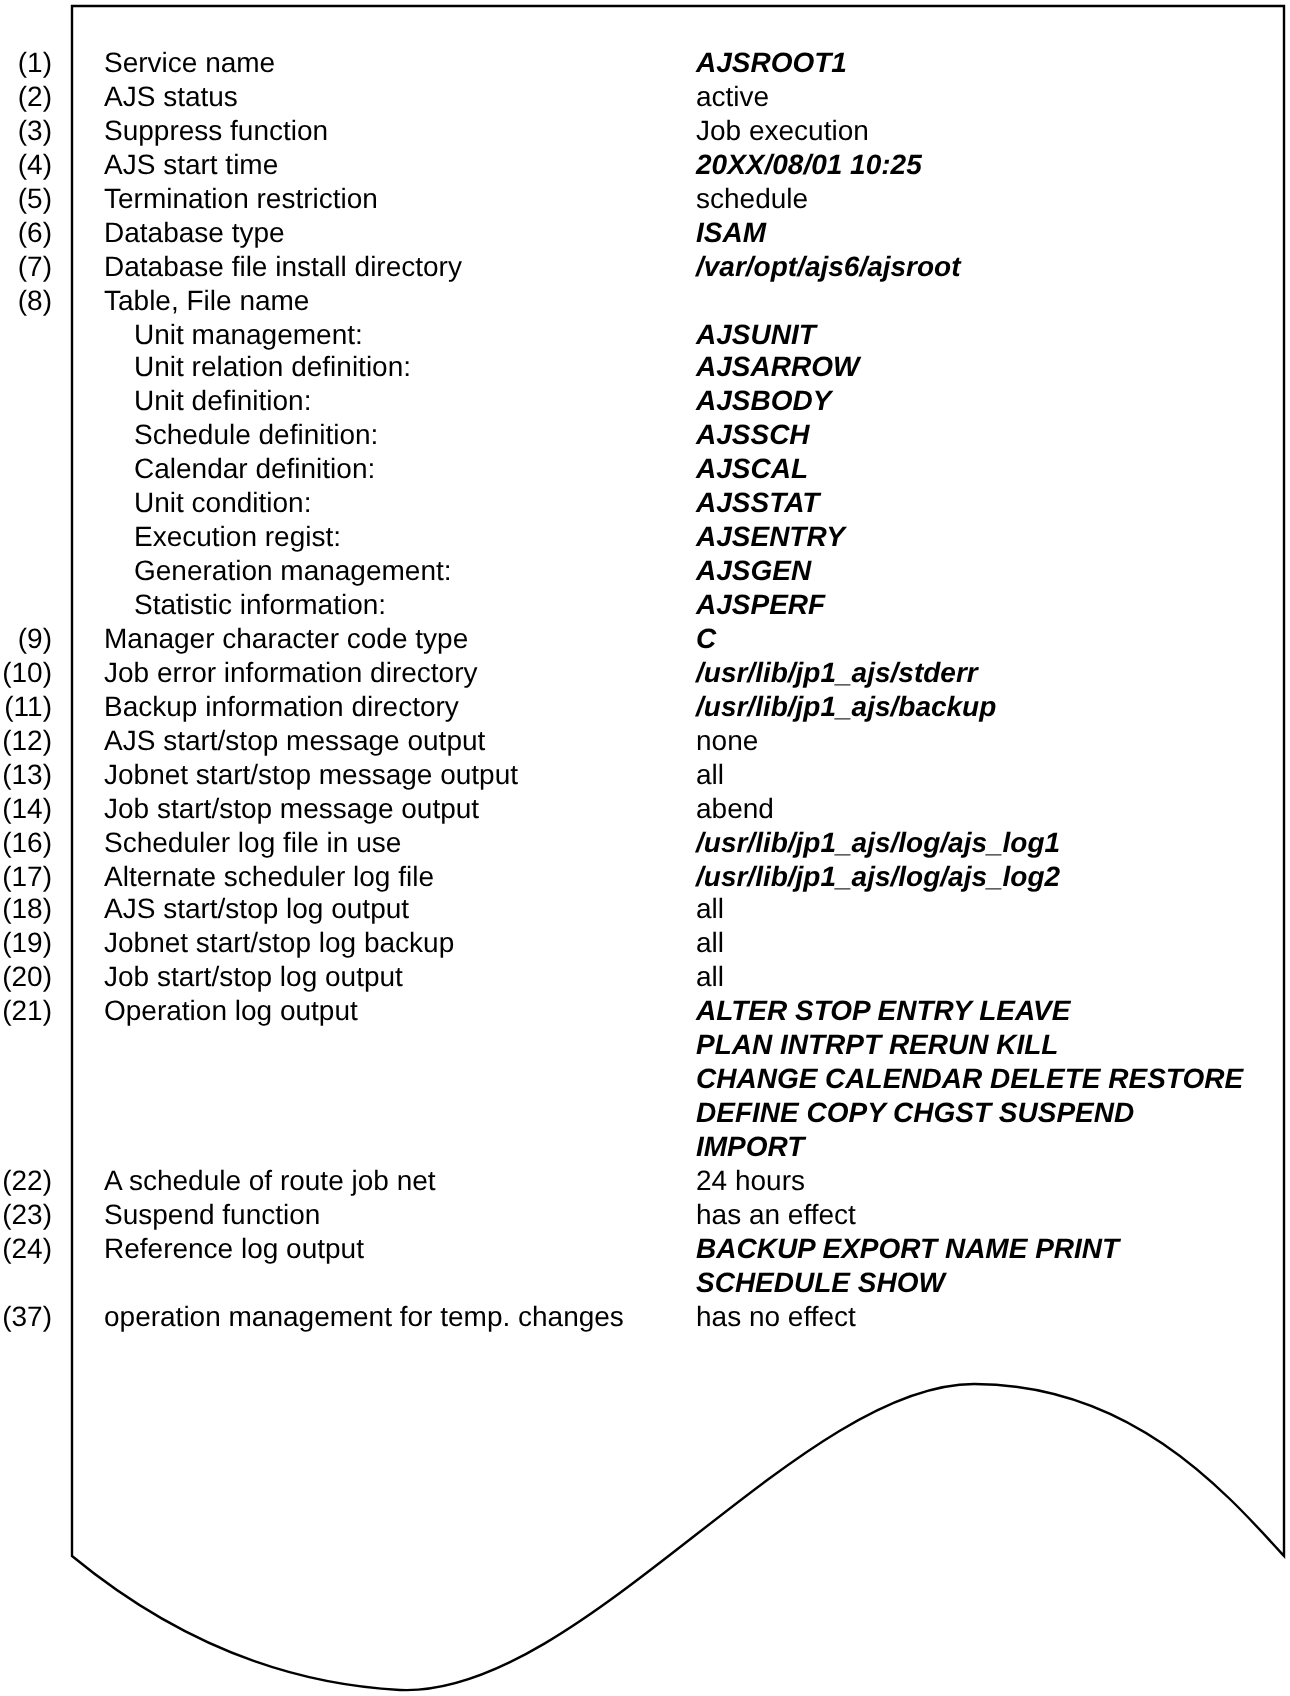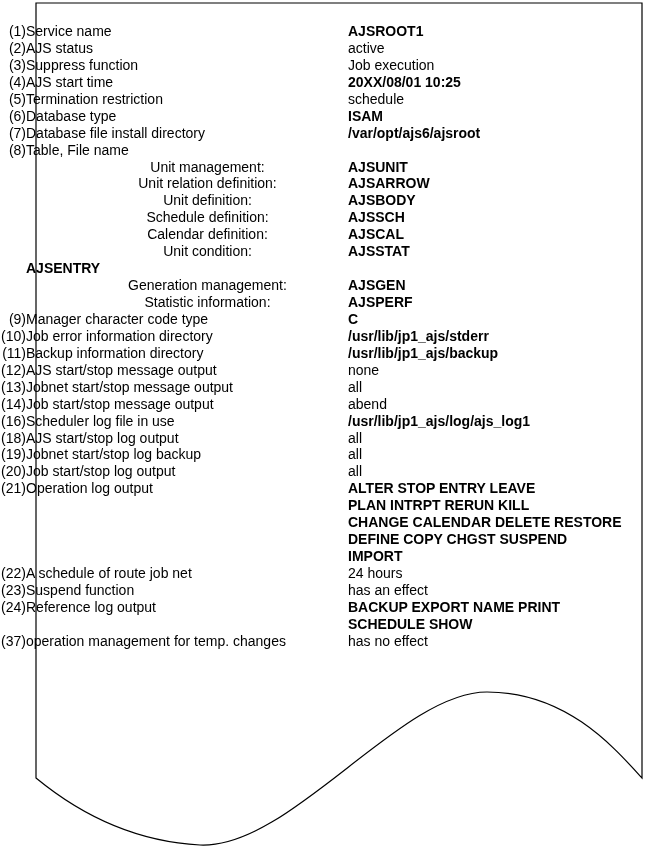--- a/index.html
+++ b/index.html
@@ -35,30 +35,31 @@
     height: 16.95px;
     line-height: 16.95px;
     font-size: 14px;
     white-space: nowrap;
   }
   .row .num {
     text-align: right;
     padding-right: 0;
   }
   .row .label {
+    padding-left: 26px;
   }
   .row.indent .label {
     padding-left: 41px;
-    text-align: center;
   }
   .row .value {
     
   }
   .row .value.bold {
     font-weight: bold;
+    font-style: italic;
   }
 </style>
 </head>
 <body>
 
 <div class="page">
 
   <svg class="paper-svg" viewBox="0 0 645 848" xmlns="http://www.w3.org/2000/svg">
     <path id="paper-path" fill="#ffffff" stroke="#000000" stroke-width="1.2" d="M 36 3 L 642 3 L 642 778 C 612 745 565 692 487 692 C 400 692 290 849 200 845 C 125 841 70 806 36 778 Z"></path>
   </svg>
@@ -143,20 +144,21 @@
     </div>
 
     <div class="row indent">
       <span class="num"></span>
       <span class="label">Unit condition:</span>
       <span class="value bold">AJSSTAT</span>
     </div>
 
     <div class="row indent">
       <span class="num"></span>
+      <span class="label">Execution regist:</span>
       <span class="value bold">AJSENTRY</span>
     </div>
 
     <div class="row indent">
       <span class="num"></span>
       <span class="label">Generation management:</span>
       <span class="value bold">AJSGEN</span>
     </div>
 
     <div class="row indent">
@@ -201,20 +203,25 @@
       <span class="value">abend</span>
     </div>
 
 
     <div class="row">
       <span class="num">(16)</span>
       <span class="label">Scheduler log file in use</span>
       <span class="value bold">/usr/lib/jp1_ajs/log/ajs_log1</span>
     </div>
 
+    <div class="row">
+      <span class="num">(17)</span>
+      <span class="label">Alternate scheduler log file</span>
+      <span class="value bold">/usr/lib/jp1_ajs/log/ajs_log2</span>
+    </div>
 
     <div class="row">
       <span class="num">(18)</span>
       <span class="label">AJS start/stop log output</span>
       <span class="value">all</span>
     </div>
 
     <div class="row">
       <span class="num">(19)</span>
       <span class="label">Jobnet start/stop log backup</span>

